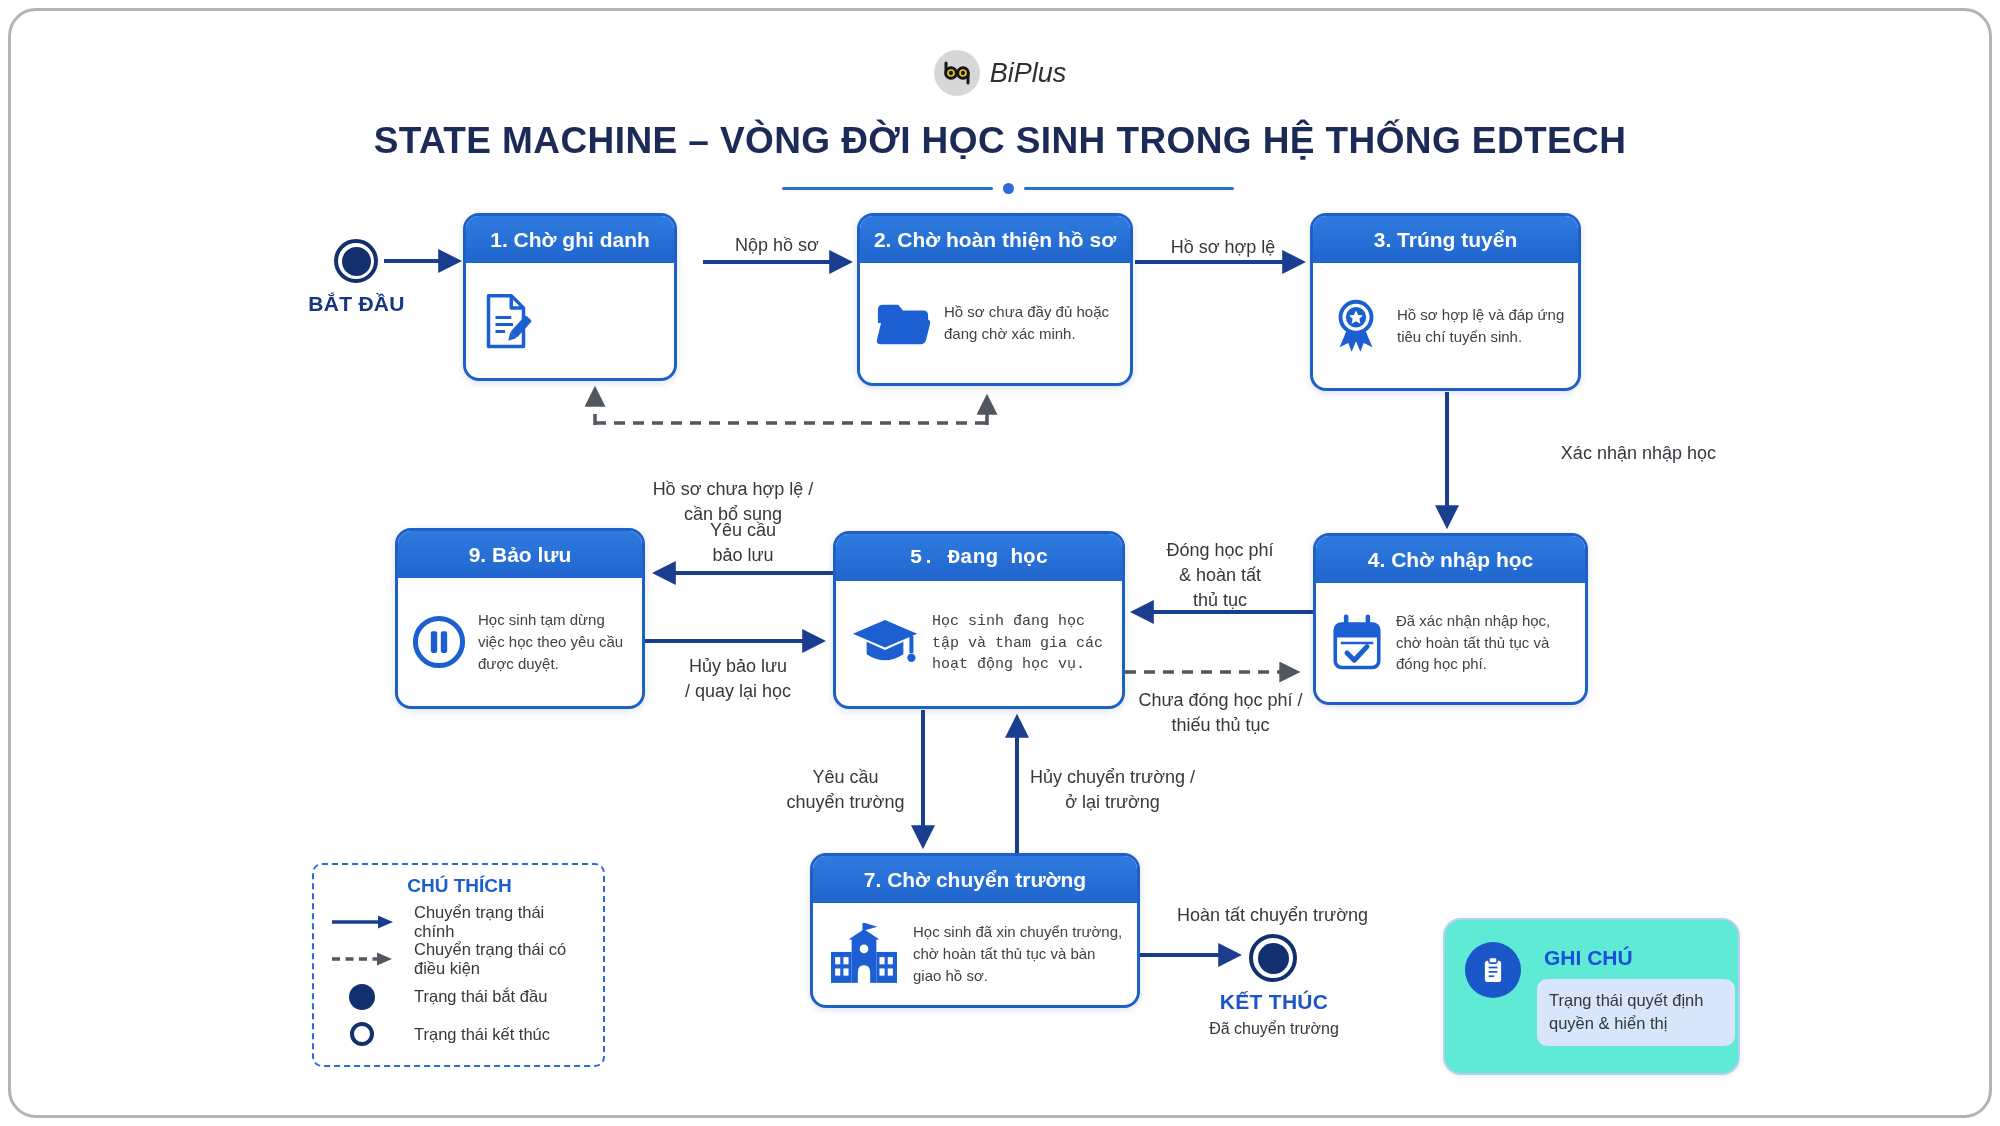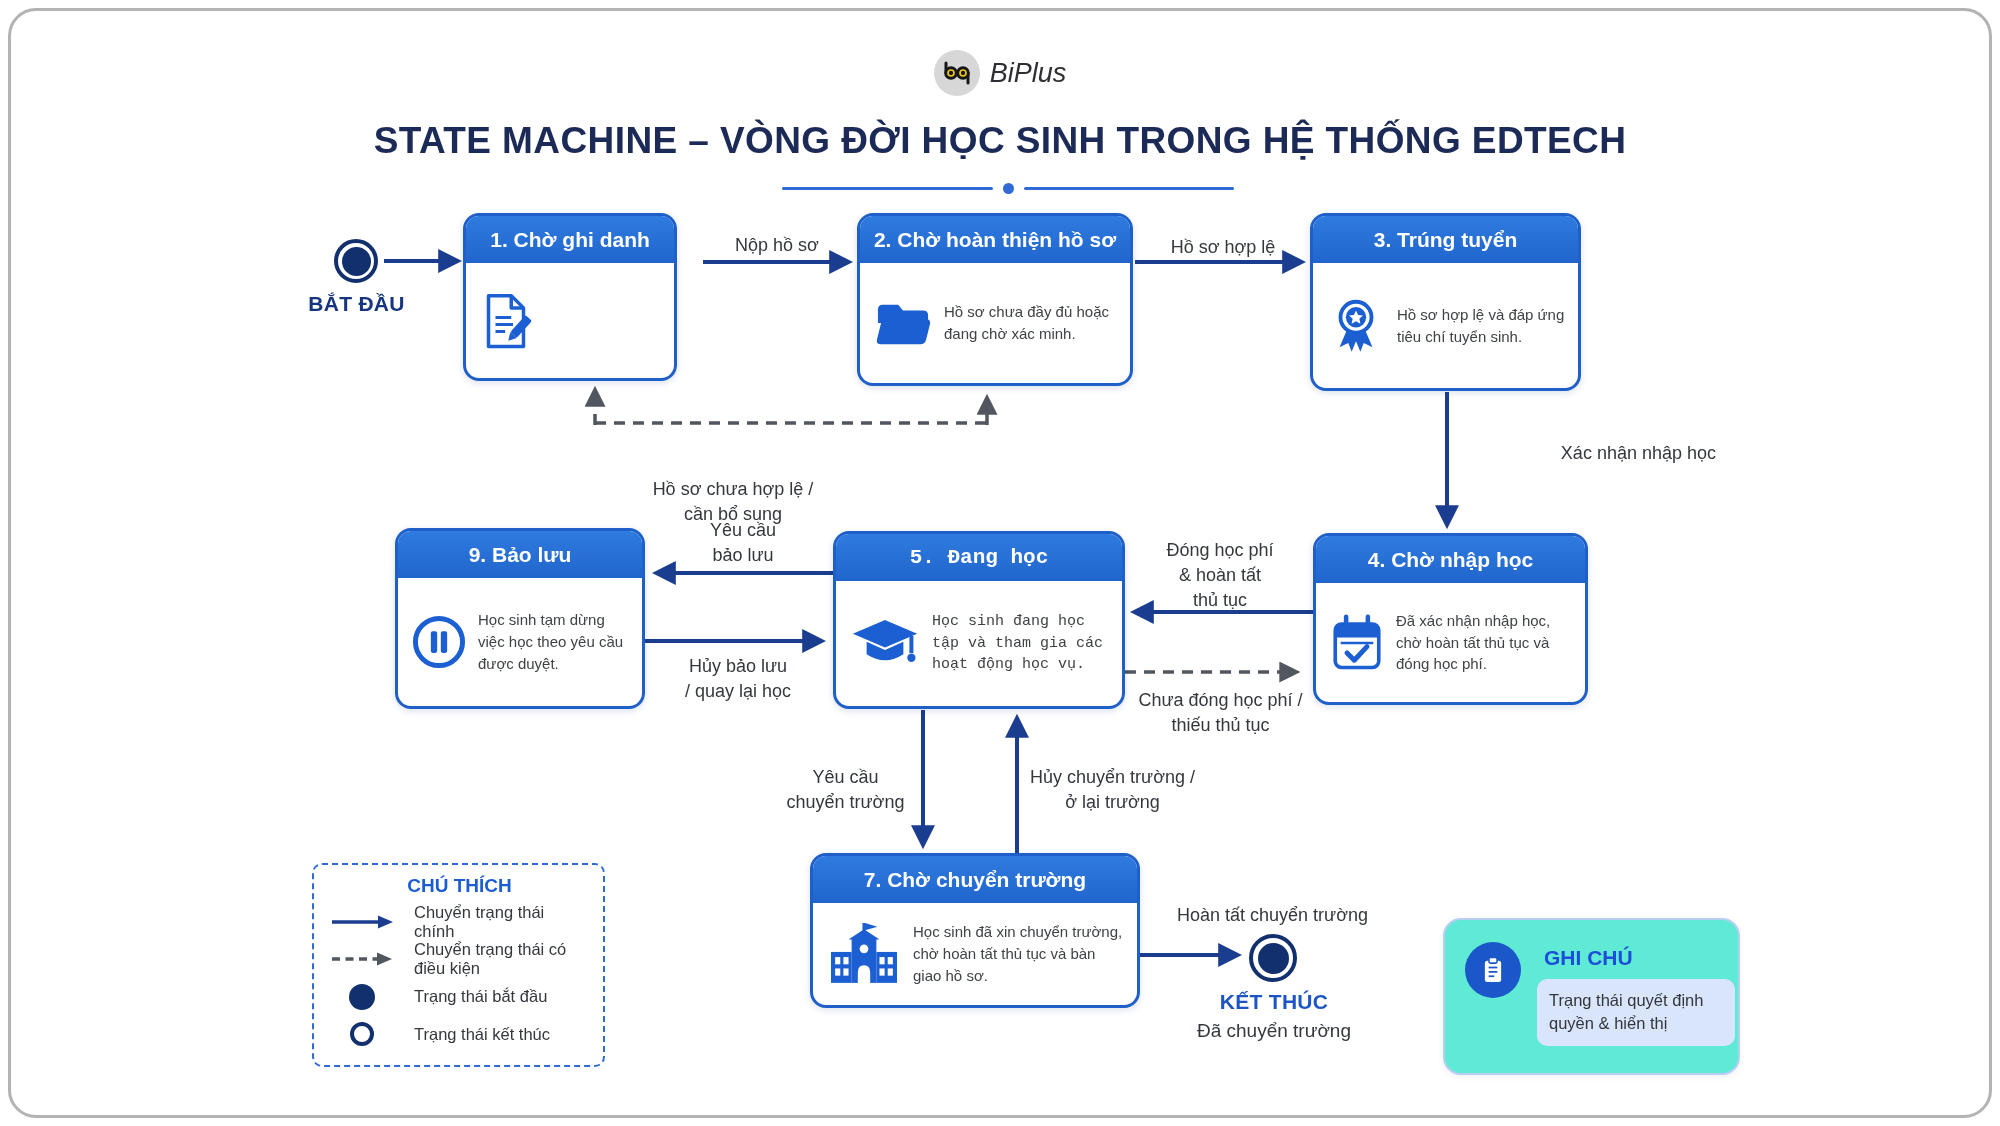--- a/index.html
+++ b/index.html
@@ -24,21 +24,21 @@
 
   
   .node-outer{position:absolute;border-radius:50%;border:4px solid #12306e;background:#fff;box-sizing:border-box;}
   .node-inner{position:absolute;inset:3.5px;border-radius:50%;background:#12306e;}
 
   
   .lbl{position:absolute;font-size:18px;line-height:1.4;color:#34383d;white-space:pre-line;text-align:center;}
   .lbl.left{text-align:right;}
   .lbl-start{position:absolute;font-size:21px;font-weight:bold;color:#16357f;text-align:center;letter-spacing:.3px;}
   .lbl-end-title{position:absolute;font-size:21px;font-weight:bold;color:#1e55c4;text-align:center;letter-spacing:.3px;}
-  .lbl-end-sub{position:absolute;font-size:19px;color:#34383d;text-align:center;}
+  .lbl-end-sub{position:absolute;font-size:16px;color:#34383d;text-align:center;}
 
   
   .legend{position:absolute;left:312px;top:863px;width:293px;height:204px;border:2.5px dashed #2e6bd6;border-radius:10px;box-sizing:border-box;padding:10px 14px 0 16px;}
   .legend-title{text-align:center;font-size:19px;font-weight:bold;color:#1d5dd2;margin-bottom:6px;}
   .legend-row{display:flex;align-items:center;height:37.5px;}
   .legend-ic{flex:0 0 64px;display:flex;justify-content:center;align-items:center;}
   .legend-label{font-size:16.5px;color:#34383d;margin-left:20px;}
   .circ-filled{width:26px;height:26px;border-radius:50%;background:#12306e;}
   .circ-open{width:24px;height:24px;border-radius:50%;border:4.5px solid #12306e;background:#fff;box-sizing:border-box;}
 

